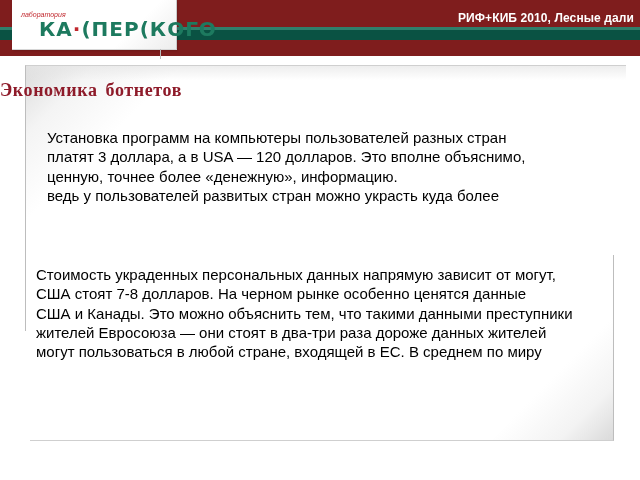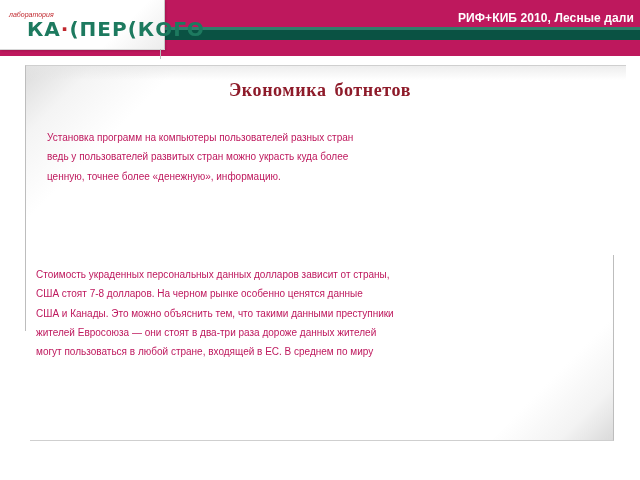--- a/index.html
+++ b/index.html
@@ -17,21 +17,21 @@
       height: 480px;
       background: #ffffff;
     }
     
     .header-bar {
       position: absolute;
       left: 0;
       top: 0;
       width: 640px;
       height: 56px;
-      background: #be185d;
+      background: #7f1d1d;
     }
     .header-stripe {
       position: absolute;
       left: 0;
       top: 27px;
       width: 640px;
       height: 3px;
       background: #2f7f6b;
     }
     .header-stripe2 {
@@ -48,21 +48,21 @@
       top: 11px;
       color: #ffffff;
       font-weight: bold;
       font-size: 12px;
       font-family: "Liberation Sans", sans-serif;
       letter-spacing: 0.1px;
     }
     
     .logo-card {
       position: absolute;
-      left: 0;
+      left: 12px;
       top: 0;
       width: 164px;
       height: 49px;
       background: linear-gradient(135deg, #ffffff 0%, #ffffff 70%, #ececec 100%);
       border-right: 1px solid #c9c9c9;
       border-bottom: 1px solid #d6d6d6;
       box-shadow: 1px 1px 2px rgba(0,0,0,0.15);
     }
     .logo-tick {
       position: absolute;
@@ -119,33 +119,33 @@
       height: 185px;
       background: linear-gradient(315deg, #dadada 0%, #f3f3f3 7%, #ffffff 16%, #ffffff 100%);
       border-right: 1px solid #bdbdbd;
       border-bottom: 1px solid #cfcfcf;
     }
     .title {
       position: absolute;
       left: 0;
       width: 640px;
       top: 80px;
-      text-align: center;
+      text-align: left;
       font-family: "Liberation Serif", serif;
       font-weight: bold;
       font-size: 18px;
       color: #8e1b2a;
       letter-spacing: 0.6px;
       word-spacing: 3px;
     }
     .para {
       position: absolute;
-      color: #be185d;
-      font-family: "Liberation Sans", sans-serif;
-      font-size: 10px;
+      color: #000000;
+      font-family: "Liberation Sans", sans-serif;
+      font-size: 15px;
       line-height: 19.3px;
     }
     .para-1 {
       left: 47px;
       top: 128px;
       width: 520px;
     }
     .para-2 {
       left: 36px;
       top: 265px;
@@ -175,25 +175,26 @@
 
   <div class="panel-1">
     <div class="fade-top"></div>
   </div>
   <div class="panel-2"></div>
 
   <div class="title">Экономика ботнетов</div>
 
   <div class="para para-1">
     <span class="line">Установка программ на компьютеры пользователей разных стран</span>
+    <span class="line">платят 3 доллара, а в USA — 120 долларов. Это вполне объяснимо,</span>
+    <span class="line">ценную, точнее более «денежную», информацию.</span>
     <span class="line">ведь у пользователей развитых стран можно украсть куда более</span>
-    <span class="line">ценную, точнее более «денежную», информацию.</span>
   </div>
 
   <div class="para para-2">
-    <span class="line">Стоимость украденных персональных данных долларов зависит от страны,</span>
+    <span class="line">Стоимость украденных персональных данных напрямую зависит от могут,</span>
     <span class="line">США стоят 7-8 долларов. На черном рынке особенно ценятся данные</span>
     <span class="line">США и Канады. Это можно объяснить тем, что такими данными преступники</span>
     <span class="line">жителей Евросоюза — они стоят в два-три раза дороже данных жителей</span>
     <span class="line">могут пользоваться в любой стране, входящей в ЕС. В среднем по миру</span>
   </div>
 
 </div>
 
 </body></html>

